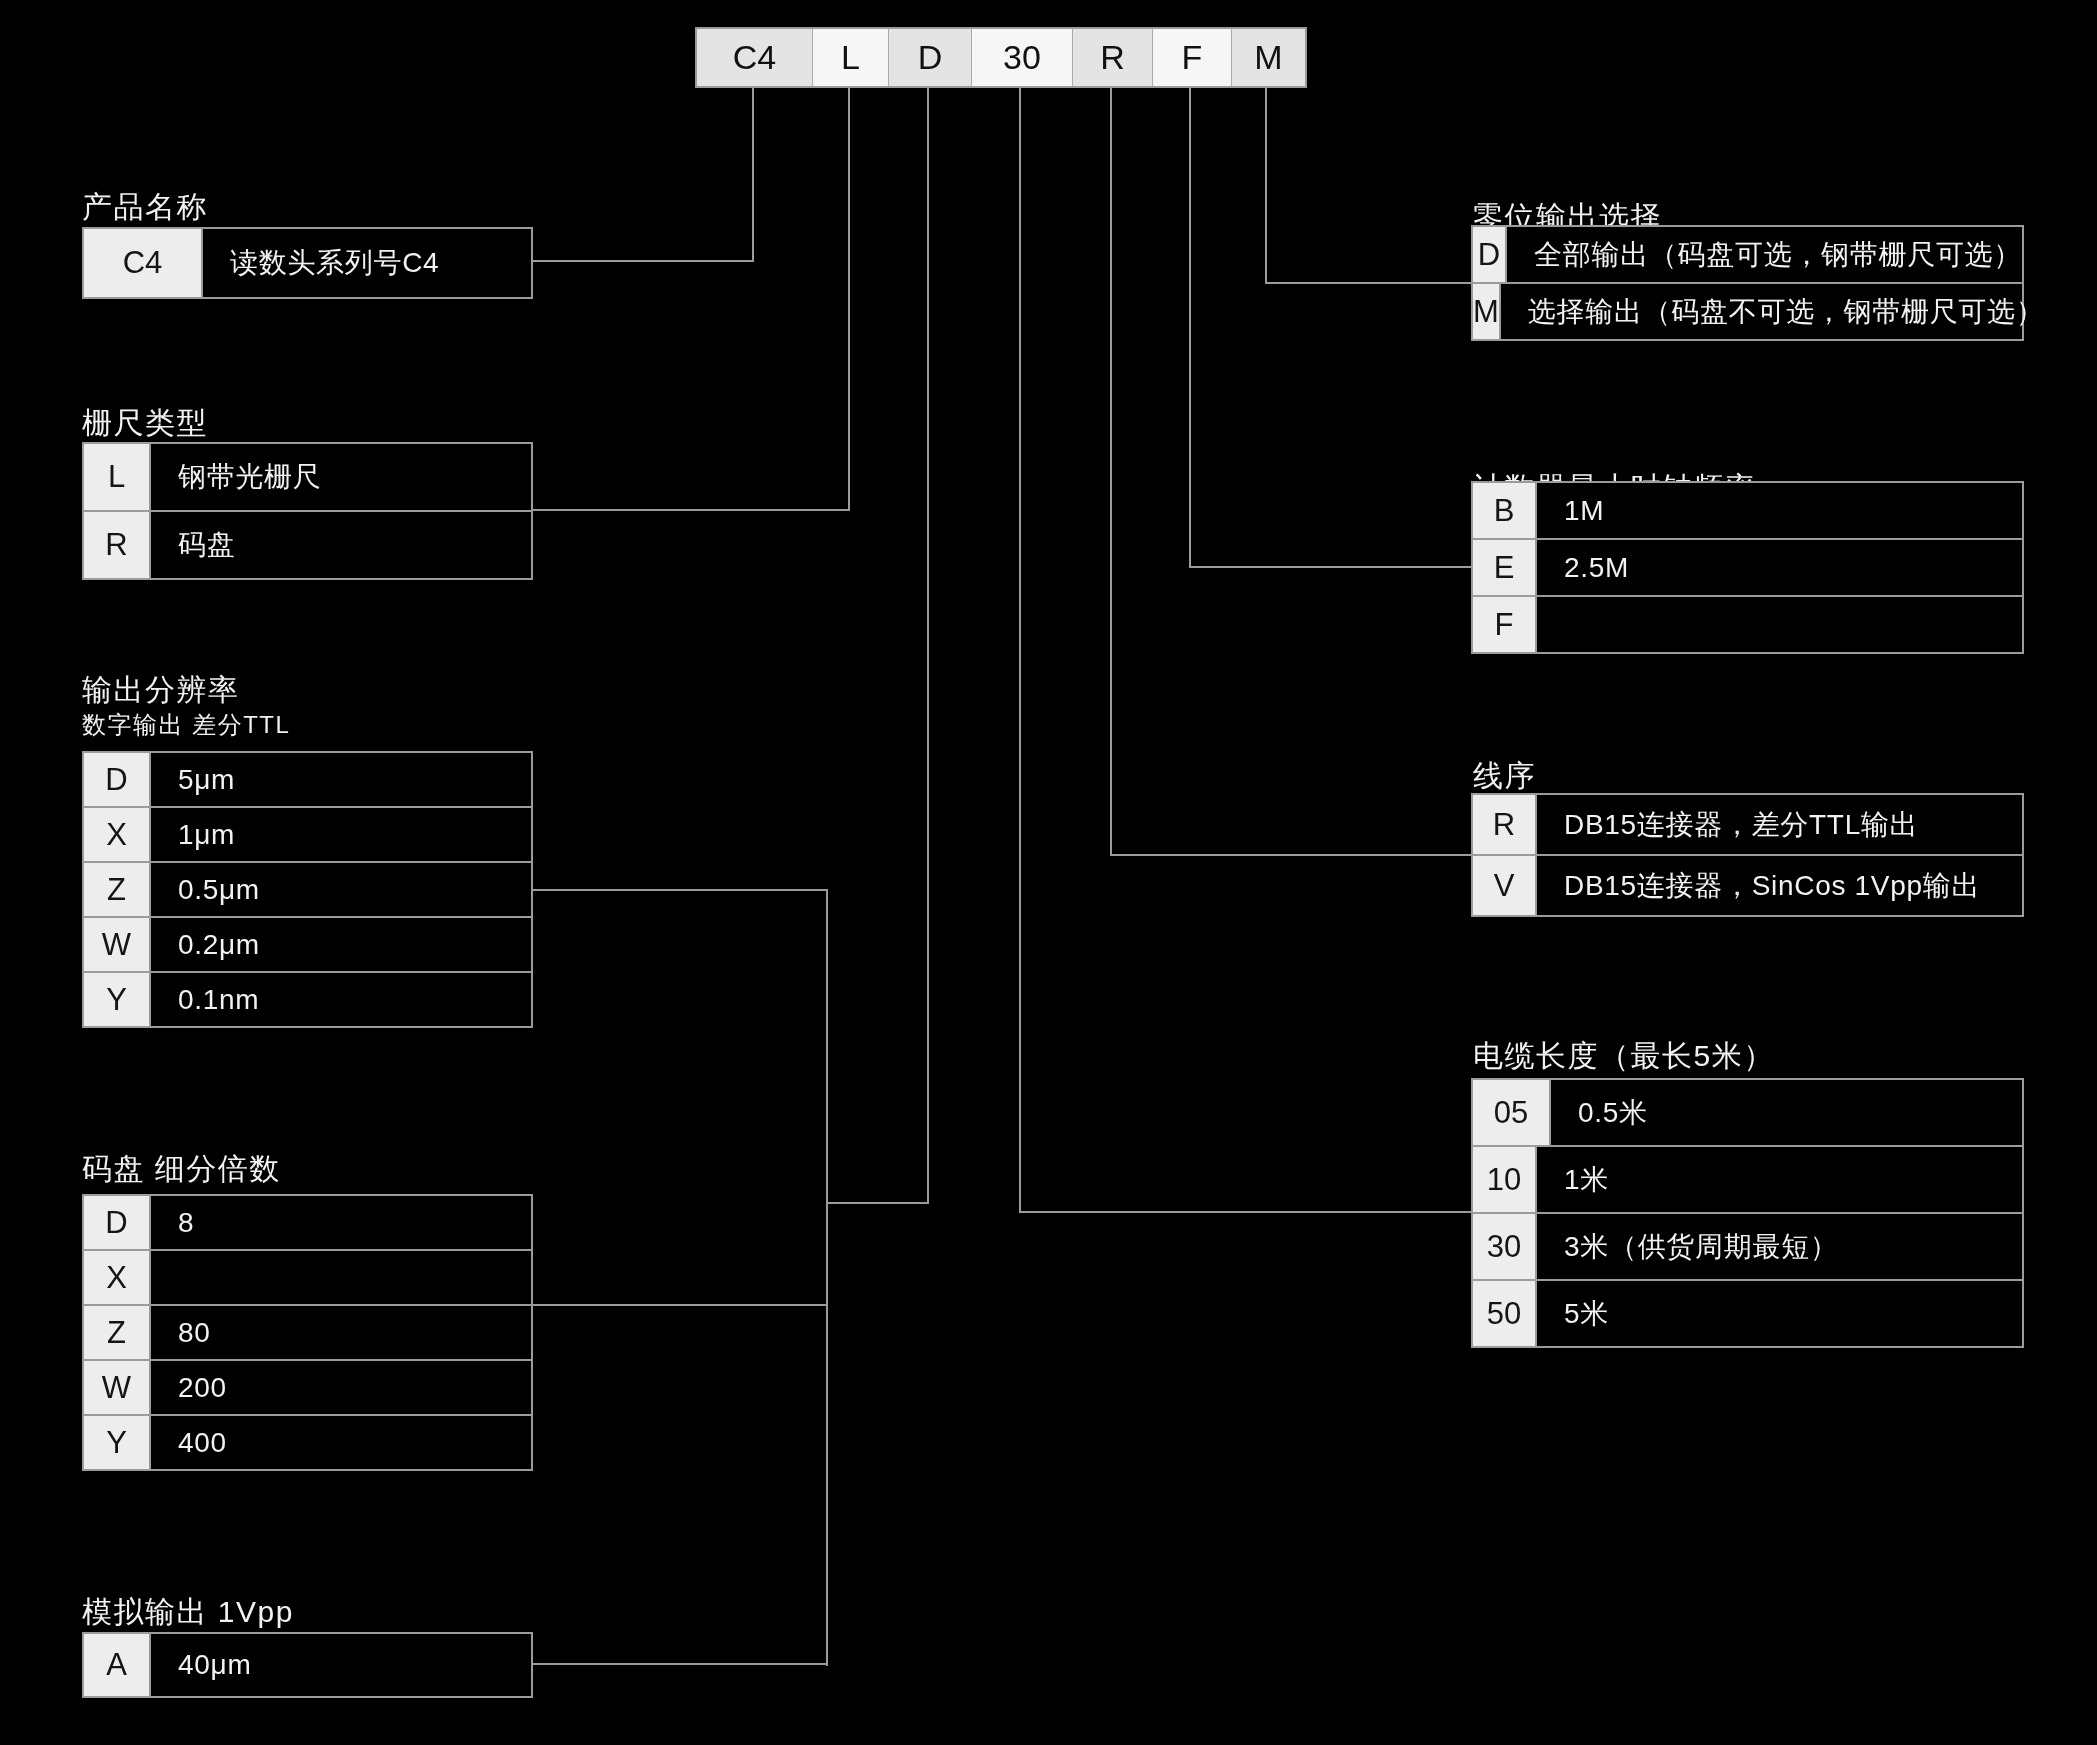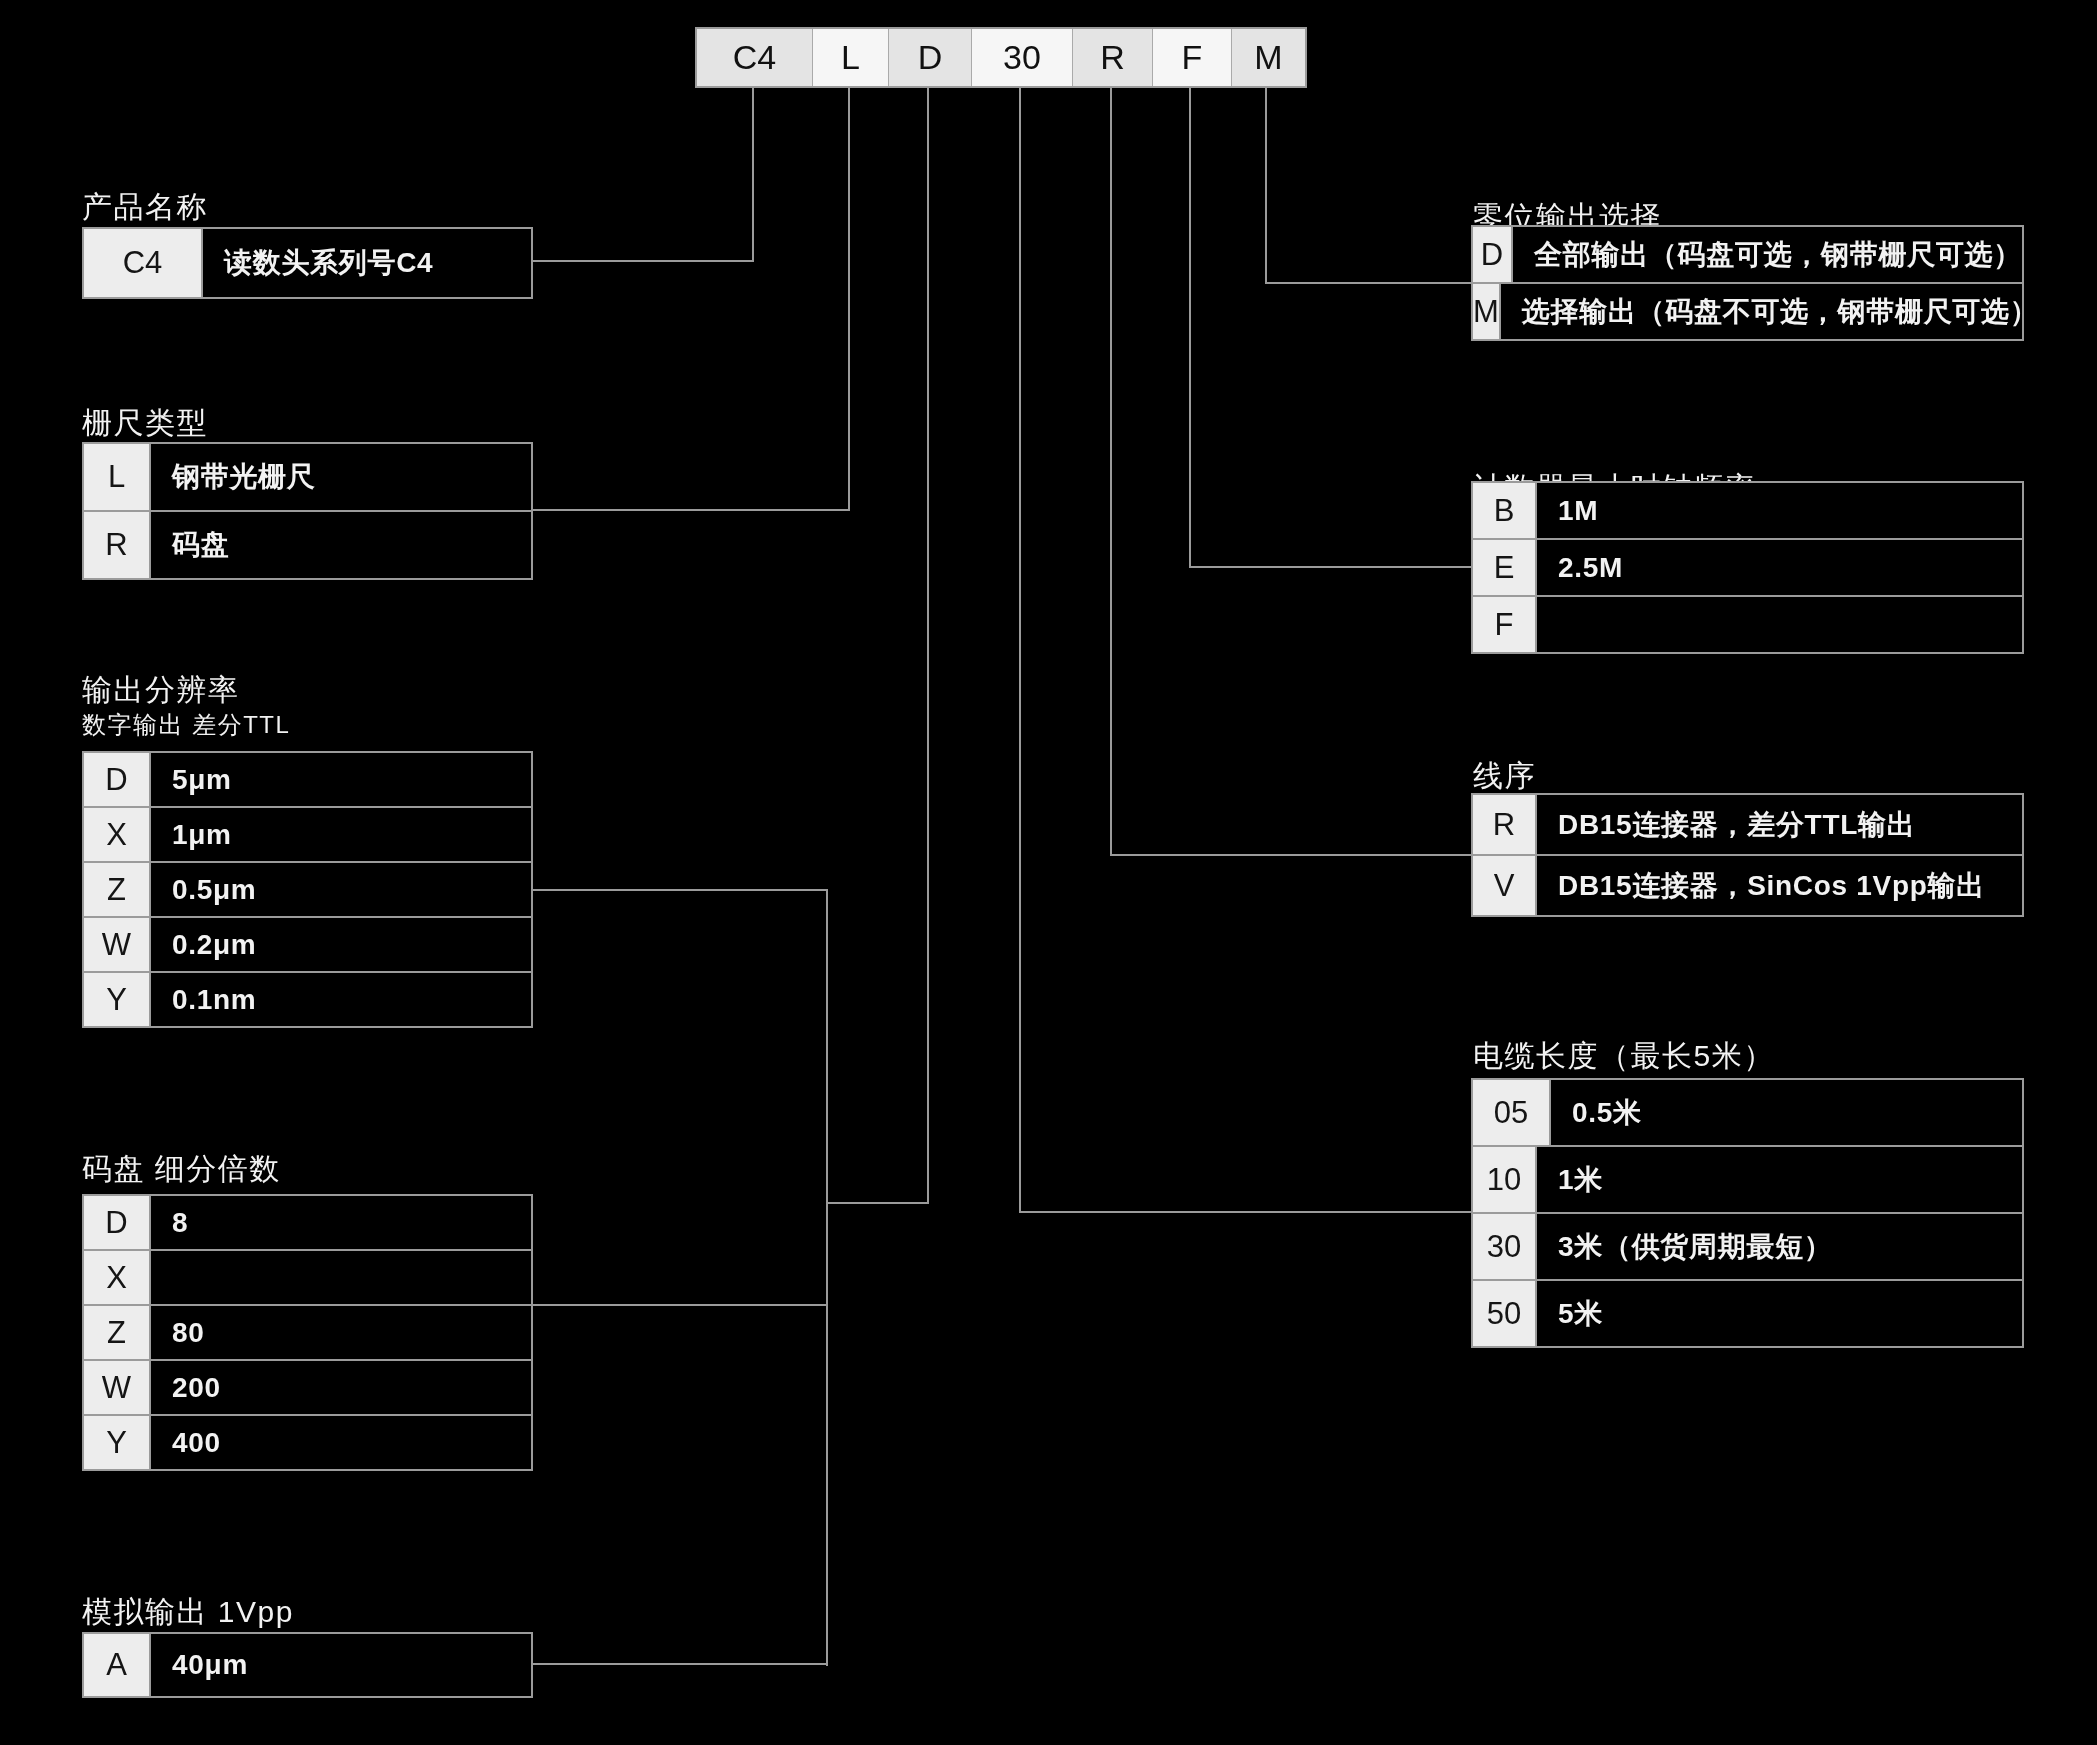--- a/index.html
+++ b/index.html
@@ -22,22 +22,22 @@
   .codebox.shade-b{background:#f6f6f6;}
   
   .seclabel{position:absolute;color:var(--txt);font-size:30px;font-weight:300;
     letter-spacing:1.5px;white-space:nowrap;}
   
   .tbl{position:absolute;border:2.2px solid var(--line);box-sizing:content-box;background:var(--bg);}
   .trow{display:flex;border-top:2.2px solid var(--line);}
   .trow:first-child{border-top:none;}
   .code{background:var(--cellbg);color:#151515;display:flex;align-items:center;
     justify-content:center;font-size:31px;border-right:2.2px solid var(--line);box-sizing:border-box;}
-  .desc{flex:1;color:var(--txt);display:flex;align-items:center;padding-left:21px;
-    font-size:28px;font-weight:700;letter-spacing:0.7px;white-space:nowrap;border-radius:8px;}
+  .desc{flex:1;color:var(--txt);display:flex;align-items:center;padding-left:27px;
+    font-size:28px;font-weight:400;letter-spacing:0.7px;white-space:nowrap;border-radius:8px;}
   
   .vline,.hline{position:absolute;background:var(--line);}
   .vline{width:2.2px;}
   .hline{height:2.2px;}
 </style>
 </head>
 <body>
 
 <div id="canvas">
 

